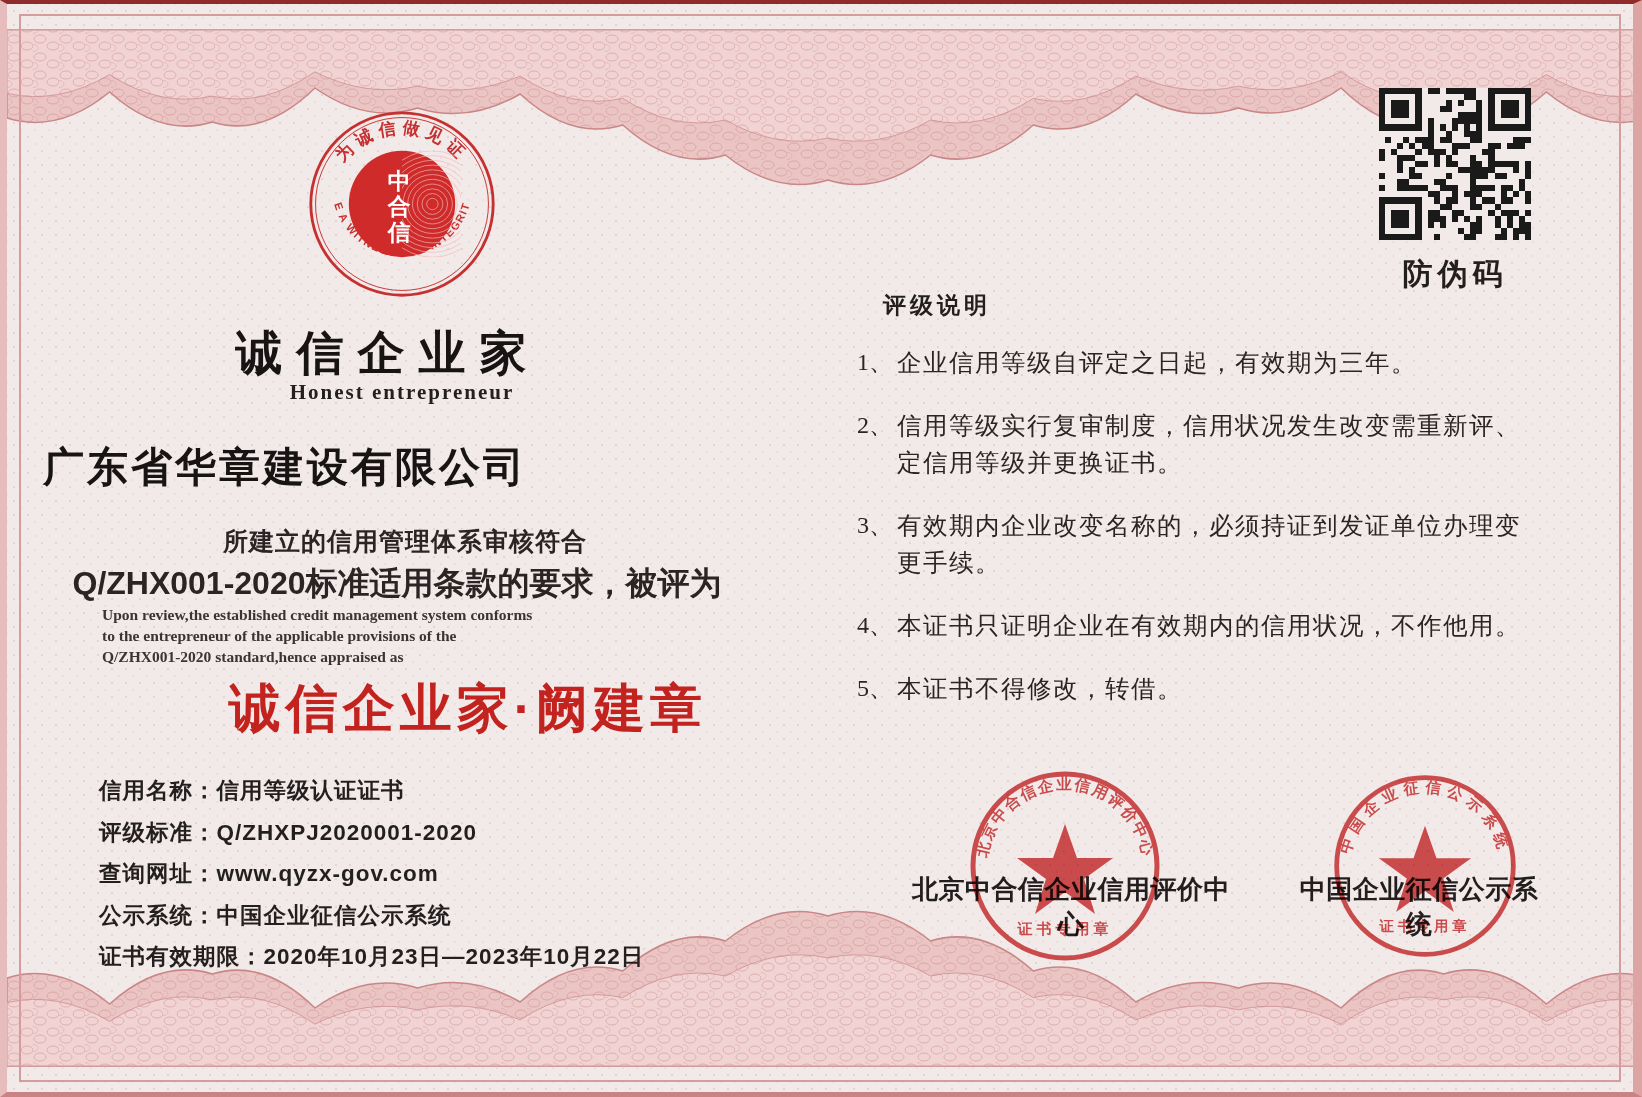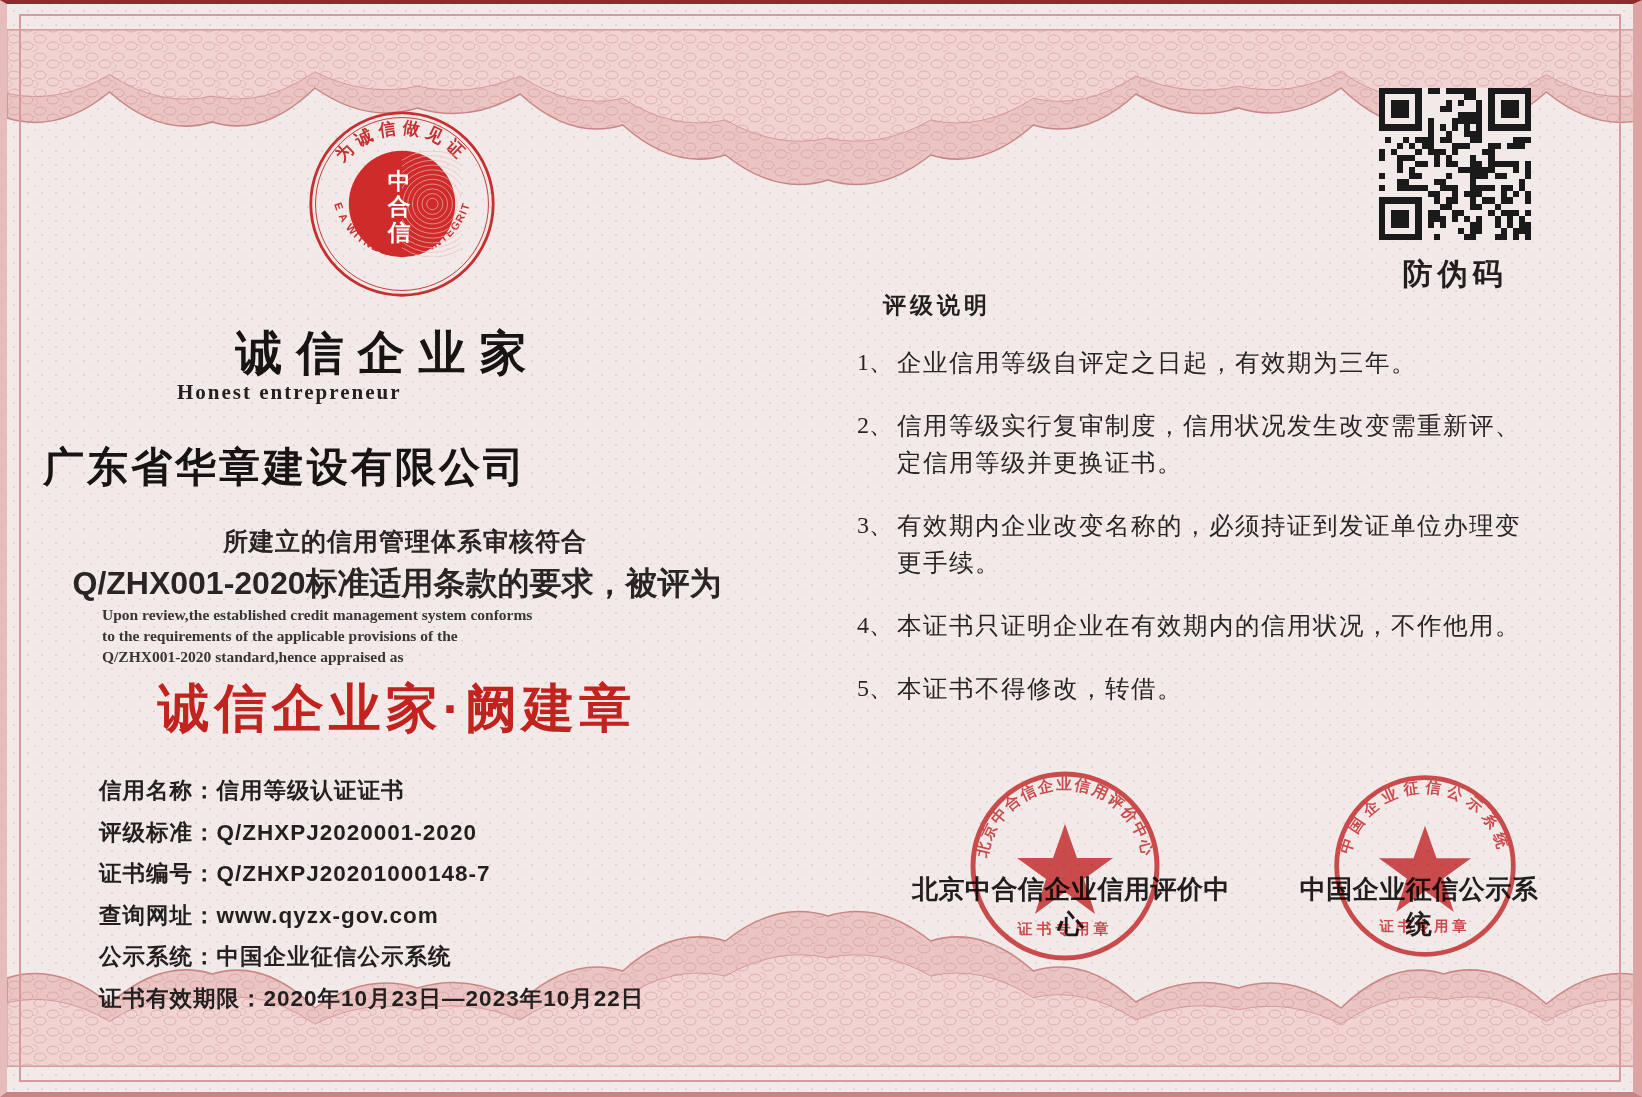--- a/index.html
+++ b/index.html
@@ -23,29 +23,29 @@
     border:2px solid #d49c9c;pointer-events:none;z-index:3;
   }
   .lace{position:absolute;left:0;width:1642px;height:170px;z-index:1;}
   #lace-top{top:12px;}
   #lace-bottom{bottom:12px;transform:scaleY(-1);}
   
   .abs{position:absolute;}
   #seal{left:300px;top:105px;width:190px;height:190px;z-index:2;}
   #title-cn{left:156px;top:318px;width:450px;text-align:center;
     font-size:47px;font-weight:700;letter-spacing:14px;color:#181414;z-index:2;}
-  #title-en{left:170px;top:376px;width:450px;text-align:left;
+  #title-en{left:170px;top:376px;width:450px;text-align:center;
     font-family:"Liberation Serif",serif;font-size:21px;font-weight:700;letter-spacing:2px;color:#242020;}
   #company{left:36px;top:436px;width:700px;font-size:41px;font-weight:700;
     letter-spacing:3px;color:#181414;}
   #stmt1{left:108px;top:521px;width:580px;text-align:center;font-size:25px;font-weight:700;color:#2a2424;letter-spacing:1px;}
   #stmt2{left:60px;top:558px;width:660px;text-align:center;font-size:32px;font-weight:700;color:#2a2424;}
   #stmt-en{left:95px;top:600px;width:600px;text-align:left;
     font-family:"Liberation Serif",serif;font-size:15.5px;font-weight:600;color:#3a3434;line-height:21px;}
-  #award{left:80px;top:670px;width:620px;text-align:center;
+  #award{left:80px;top:670px;width:620px;text-align:right;
     font-size:52px;font-weight:800;letter-spacing:5px;color:#c2231f;z-index:2;}
   #details{left:92px;top:766px;z-index:2;}
   .detail-row{font-size:22.5px;font-weight:700;color:#231f1f;line-height:41.5px;letter-spacing:1px;}
   
   #notes-title{left:876px;top:286px;font-size:23px;font-weight:800;color:#241f1f;letter-spacing:4px;}
   #notes{left:850px;top:340px;width:684px;z-index:2;}
   .note-item{display:flex;margin-bottom:26px;
     font-family:"Liberation Serif",serif;color:#2b2424;}
   .note-num{width:40px;font-size:24px;line-height:36px;flex:0 0 40px;}
   .note-text{flex:1;font-size:24.5px;line-height:37px;letter-spacing:1.5px;}
@@ -125,29 +125,28 @@
     </g>
   </svg>
 
   <div id="title-cn" class="abs">诚信企业家</div>
   <div id="title-en" class="abs">Honest  entrepreneur</div>
   <div id="company" class="abs">广东省华章建设有限公司</div>
   <div id="stmt1" class="abs">所建立的信用管理体系审核符合</div>
   <div id="stmt2" class="abs">Q/ZHX001-2020标准适用条款的要求，被评为</div>
   <div id="stmt-en" class="abs">
     <div>Upon review,the established credit management system conforms</div>
-    <div>to the requirements of the applicable provisions of the</div>
+    <div>to the entrepreneur of the applicable provisions of the</div>
     <div>Q/ZHX001-2020 standard,hence appraised as</div>
   </div>
   <div id="award" class="abs">诚信企业家·阙建章</div>
 
   <div id="details" class="abs">
     <div class="detail-row"><span>信用名称：</span><span>信用等级认证证书</span></div>
     <div class="detail-row"><span>评级标准：</span><span>Q/ZHXPJ2020001-2020</span></div>
-    <div class="detail-row"><span>证书编号：</span><span>Q/ZHXPJ20201000148-7</span></div>
     <div class="detail-row"><span>查询网址：</span><span>www.qyzx-gov.com</span></div>
     <div class="detail-row"><span>公示系统：</span><span>中国企业征信公示系统</span></div>
     <div class="detail-row"><span>证书有效期限：</span><span>2020年10月23日—2023年10月22日</span></div>
   </div>
 
   <div id="notes-title" class="abs">评级说明</div>
   <div id="notes" class="abs">
     <div class="note-item">
         <span class="note-num">1、</span>
         <span class="note-text">企业信用等级自评定之日起，有效期为三年。</span>

